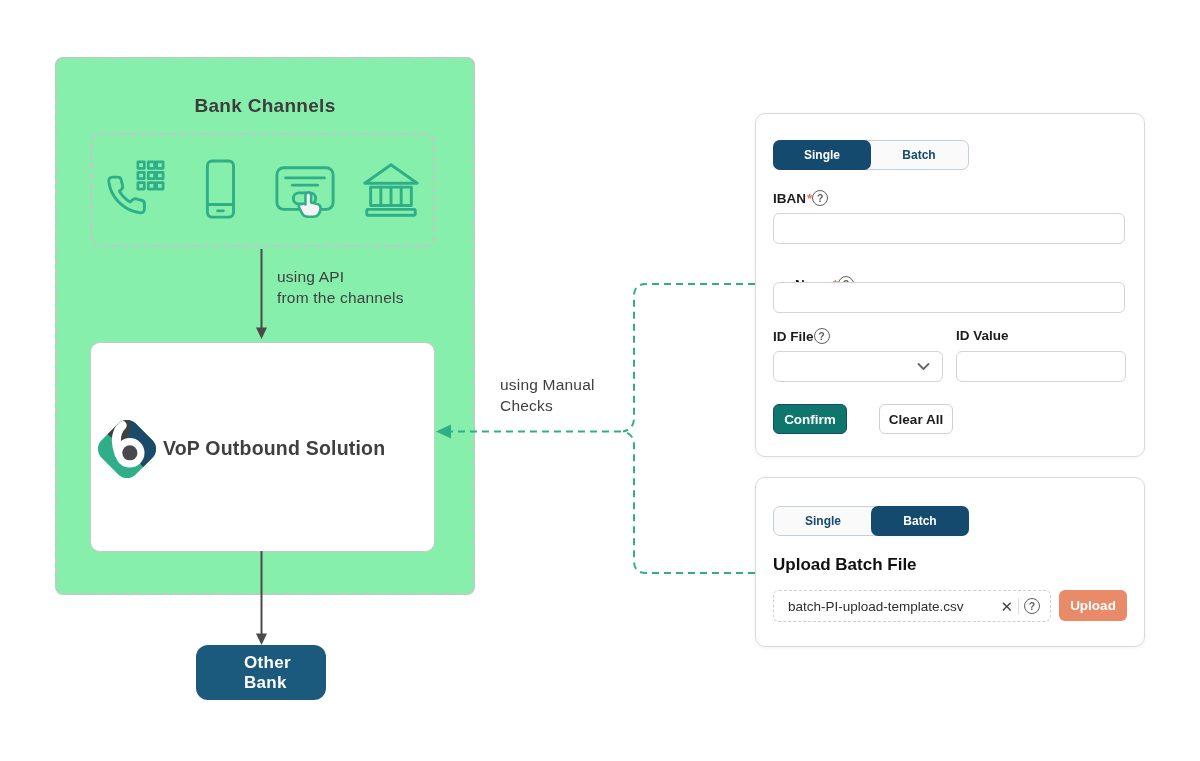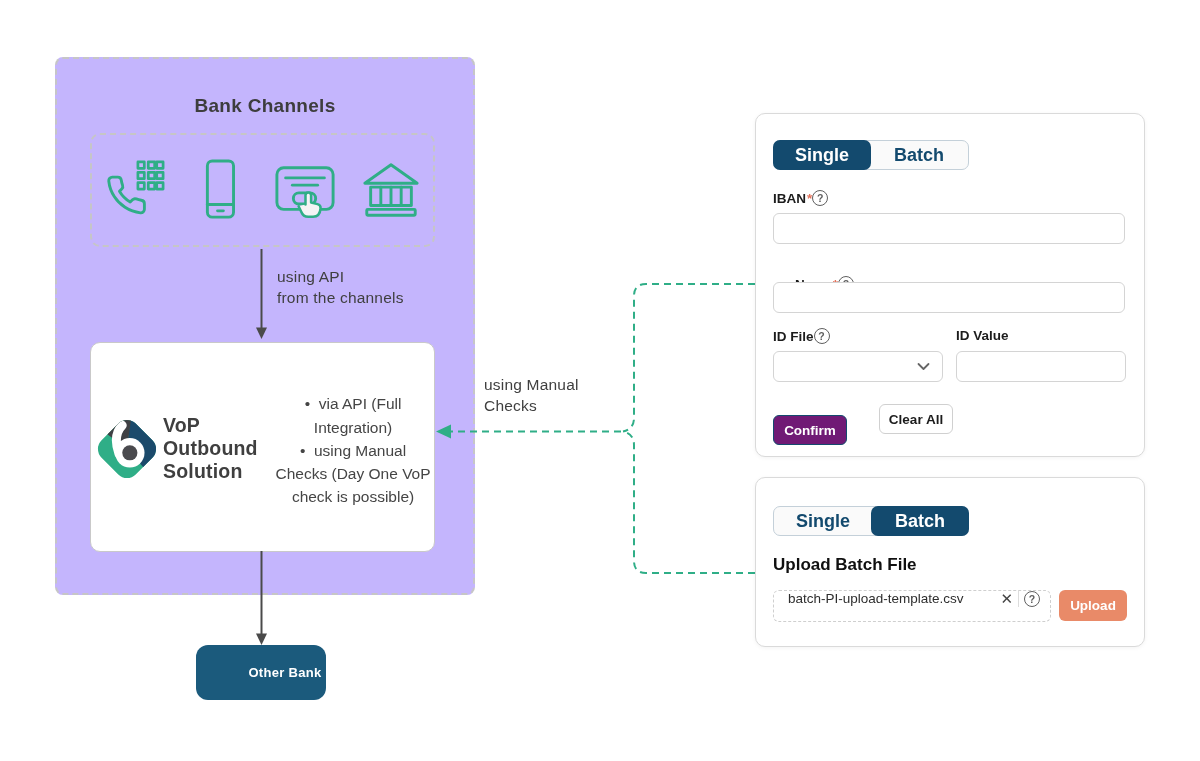--- a/index.html
+++ b/index.html
@@ -1,80 +1,80 @@
 <!DOCTYPE html>
 <html><head>
 <meta charset="utf-8">
 <style>
   * { box-sizing: border-box; margin: 0; padding: 0; }
   body { background: #ffffff; font-family: "Liberation Sans", sans-serif; }
   .canvas { position: relative; width: 1200px; height: 761px; background: #ffffff; overflow: hidden; }
 
   
   .outer-box { position: absolute; left: 55px; top: 57px; width: 420px; height: 538px;
-    background: #c4b5fd; border: 2px dashed #c6c6c6; border-radius: 8px; }
+    background: #86efac; border: 2px dashed #c6c6c6; border-radius: 8px; }
   .bc-title { position: absolute; left: 0; right: 0; top: 36px; text-align: center;
     font-size: 19px; font-weight: 700; color: #3d3d3d; letter-spacing: .3px; }
   .channels-box { position: absolute; left: 33px; top: 74px; width: 345px; height: 114px;
     border: 2px dashed #c6c6c6; border-radius: 10px; display: flex; align-items: center;
     justify-content: center; gap: 22px; }
   .chan-icon { display: flex; align-items: center; justify-content: center; }
 
   .vop-box { position: absolute; left: 33px; top: 283px; width: 345px; height: 210px;
     background: #ffffff; border: 1px solid #c9c9c9; border-radius: 10px;
     display: flex; flex-direction: row; align-items: center; }
   .vop-logo { margin-top: 8px; }
   .vop-title { margin-top: 2px; font-size: 19.5px; font-weight: 700; color: #3f3f3f; letter-spacing: .2px; }
   .vop-bullets { margin-top: 7px; width: 330px; text-align: center;
     font-size: 15.5px; color: #454545; line-height: 1.5; }
   .vop-bullets .bullet-line::before { content: "•\00a0\00a0"; }
 
   .other-bank { position: absolute; left: 196px; top: 645px; width: 130px; height: 55px;
-    background: #1b5a7c; border-radius: 12px; color: #ffffff; font-size: 13px; font-weight: 600;
+    background: #1b5a7c; border-radius: 12px; color: #ffffff; font-size: 17px; font-weight: 600;
     display: flex; align-items: center; justify-content: center; letter-spacing: .3px; padding-left: 48px; }
 
   .flow-label { position: absolute; font-size: 15.5px; color: #3f3f3f; line-height: 21px; letter-spacing: .2px; }
   .api-label { left: 277px; top: 266px; }
-  .manual-label { left: 484px; top: 374px; }
+  .manual-label { left: 500px; top: 374px; }
 
   .overlay-svg { position: absolute; left: 0; top: 0; pointer-events: none; }
 
   
   .panel { position: absolute; width: 390px; background: #ffffff; border: 1px solid #dadada;
     border-radius: 10px; box-shadow: 0 1px 4px rgba(0,0,0,.05); }
   .panel1 { left: 755px; top: 113px; height: 344px; }
   .panel2 { left: 755px; top: 477px; height: 170px; }
 
   .tabs { position: absolute; left: 17px; width: 196px; height: 30px; display: flex;
     border: 1px solid #c4d0d9; border-radius: 7px; background: #fafafa; }
   .tab { flex: 1; display: flex; align-items: center; justify-content: center;
-    font-size: 18px; font-weight: 700; color: #134a6e; }
+    font-size: 12px; font-weight: 700; color: #134a6e; }
   .tab.active { background: #134a6e; color: #ffffff; border-radius: 7px; margin: -1px; }
 
   .flabel { position: absolute; display: flex; align-items: center; gap: 0;
     font-size: 13.5px; font-weight: 700; color: #1c1c1c; }
   .req { color: #e4735c; font-weight: 700; margin-left: 1px; }
   .help { width: 16px; height: 16px; border: 1.4px solid #5f5f5f; border-radius: 50%;
     color: #5f5f5f; font-size: 10.5px; font-weight: 700; display: inline-flex;
     align-items: center; justify-content: center; line-height: 1; }
 
   .tinput { position: absolute; height: 31px; border: 1px solid #d4d4d4; border-radius: 6px;
     background: #ffffff; font-size: 13.5px; color: #222; padding: 0 10px; outline: none; }
   .tselect { position: absolute; height: 31px; border: 1px solid #d4d4d4; border-radius: 6px;
     background: #ffffff; display: flex; align-items: center; justify-content: flex-end; padding-right: 12px; }
 
   .btn { position: absolute; height: 30px; border-radius: 6px; display: flex; align-items: center;
     justify-content: center; font-size: 13.5px; font-weight: 700; }
-  .btn-navy { background: #701a75; color: #ffffff; border: 1px solid #134a6e; margin-top: 11px; }
+  .btn-navy { background: #0f766e; color: #ffffff; border: 1px solid #134a6e; }
   .btn-ghost { background: #ffffff; color: #1c1c1c; border: 1px solid #d0d0d0; }
 
   .upload-heading { position: absolute; left: 17px; top: 77px; font-size: 17px; font-weight: 800; color: #101010; }
   .filebox { position: absolute; left: 17px; top: 112px; width: 278px; height: 32px;
     border: 1.5px dashed #cfcfcf; border-radius: 6px; background: #fff;
-    display: flex; align-items: flex-start; padding: 0 10px 0 14px; gap: 5px; }
+    display: flex; align-items: center; padding: 0 10px 0 14px; gap: 5px; }
   .filename { flex: 1; font-size: 13.5px; color: #2e2e2e; white-space: nowrap; overflow: hidden; }
   .x-icon { font-size: 15px; color: #444; line-height: 1; }
   .vdiv { width: 1px; height: 16px; background: #dcdcdc; }
   .btn-upload { left: 303px; top: 112px; width: 68px; height: 31px; background: #e98a68;
     color: #ffffff; border: none; }
 </style>
 </head>
 <body>
 
 <div class="canvas">
@@ -145,24 +145,20 @@
             <rect width="76" height="76" fill="#2fae87"></rect>
             <polygon points="38,38 42,2 88,30 88,52 56,58" fill="#1b4a6b"></polygon>
             <polygon points="38,38 6,14 20,4 43,1" fill="#3f4044"></polygon>
             <path d="M33,13 C25,21 26,33 29.5,43" stroke="#ffffff" stroke-width="9.5" fill="none" stroke-linecap="round"></path>
             <circle cx="41" cy="42" r="15.5" fill="#ffffff"></circle>
             <circle cx="41" cy="42" r="8" fill="#4a4a4e"></circle>
           </g>
         </svg>
       </span>
       <div class="vop-title">VoP Outbound Solution</div>
-      <div class="vop-bullets">
-        <div class="bullet-line">via API (Full Integration)</div>
-        <div class="bullet-line">using Manual Checks (Day One VoP check is possible)</div>
-      </div>
     </div>
   </div>
 
   <svg class="overlay-svg" width="1200" height="761" viewBox="0 0 1200 761">
 
     <line x1="261.5" y1="249" x2="261.5" y2="329" stroke="#4a4a4a" stroke-width="2"></line>
     <polygon points="261.5,339 256,327.5 267,327.5" fill="#4a4a4a"></polygon>
 
     <line x1="261.5" y1="551" x2="261.5" y2="634" stroke="#4a4a4a" stroke-width="2"></line>
     <polygon points="261.5,645 256,633.5 267,633.5" fill="#4a4a4a"></polygon>

